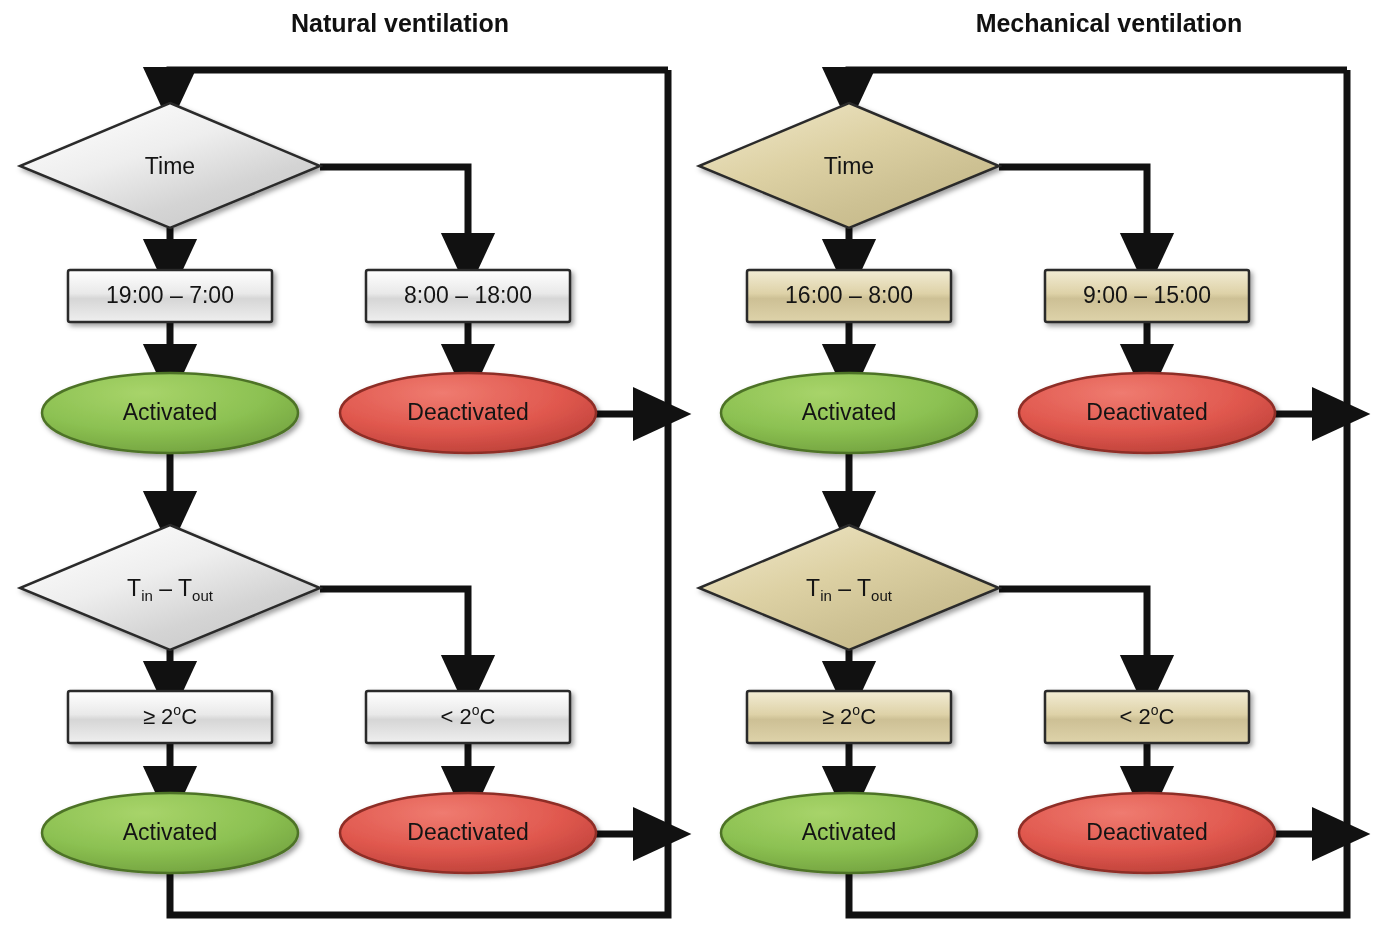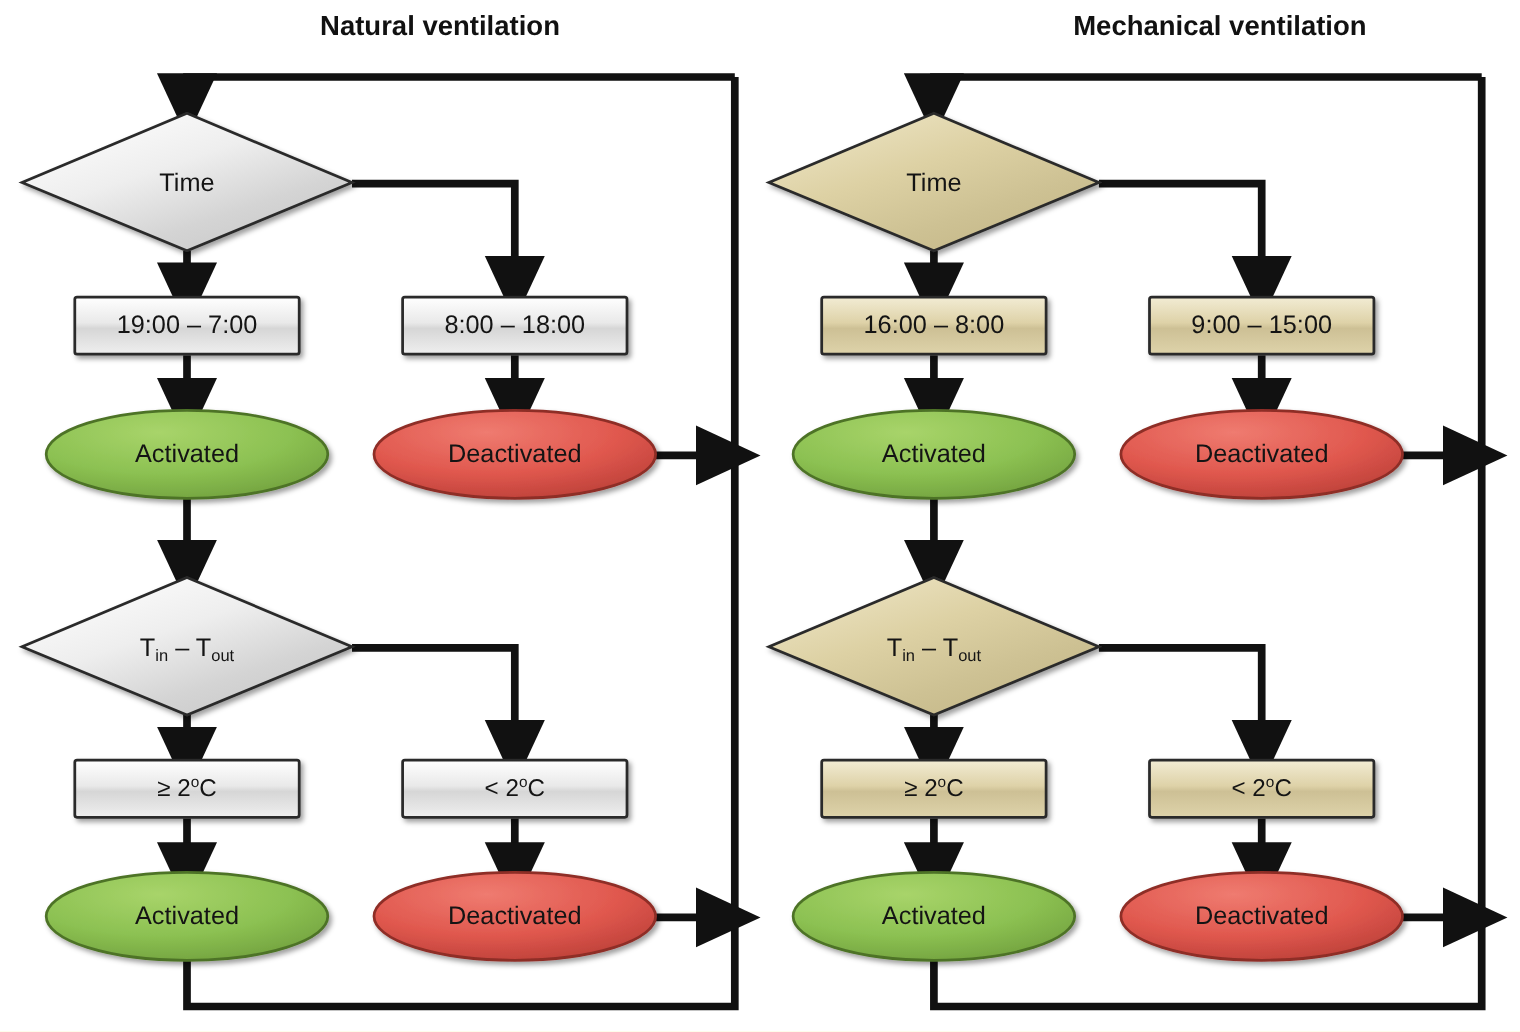--- a/index.html
+++ b/index.html
@@ -1,21 +1,21 @@
 <!DOCTYPE html>
 <html><head>
 <meta charset="utf-8">
 <style>
   html,body{margin:0;padding:0;background:#ffffff;}
   body{
     width:1382px;height:938px;
     font-family:"Liberation Sans", sans-serif;
     overflow:hidden;
   }
-  #stage{position:relative;width:1382px;height:938px;background:#fef9c3;}
+  #stage{position:relative;width:1382px;height:938px;background:#0f766e;}
   svg{display:block;}
   .panel-title{
     font-family:"Liberation Sans", sans-serif;
     font-weight:bold;
     font-size:25px;
     fill:#111111;
     text-anchor:middle;
     dominant-baseline:middle;
   }
   .node-label{

